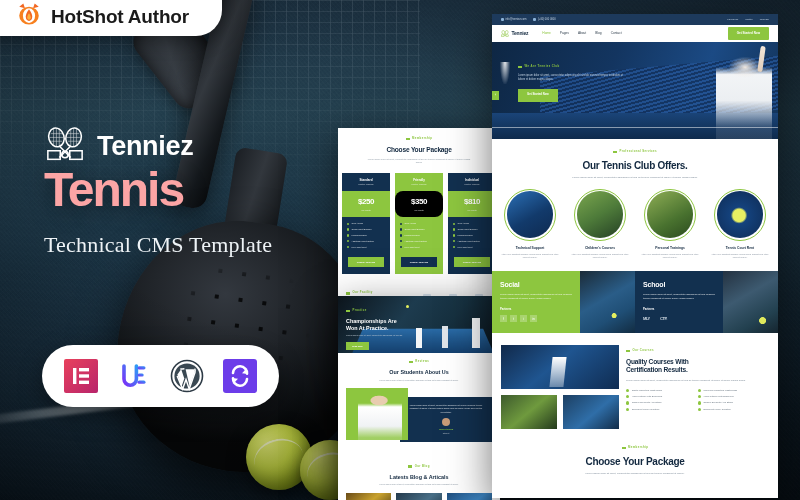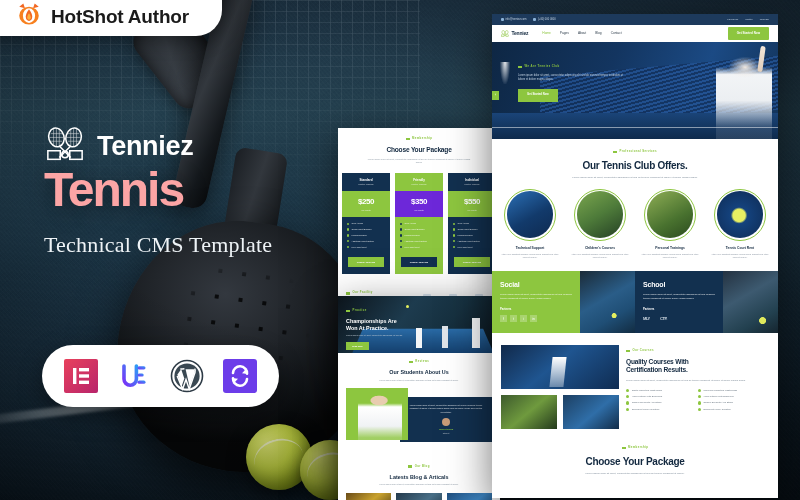--- a/index.html
+++ b/index.html
@@ -257,21 +257,21 @@
   .mm-sec { padding: 9px 4px; }
   .mm-title { font-size: 6.6px; font-weight: 700; color: #12283f; text-align: center; letter-spacing: -.2px; }
   .mm-desc { font-size: 2.2px; color: #8a96a2; text-align: center; line-height: 1.6; margin: 3px auto 0; width: 108px; }
   .mm-cards { display: flex; gap: 5px; margin-top: 8px; }
   .mm-card { flex: 1; background: #12304f; }
   .mm-card.feat { background: #8dc63f; }
   .mm-card-head { padding: 5px 4px; text-align: center; }
   .mm-card-name { font-size: 3px; font-weight: 700; color: #fff; }
   .mm-card-sub { font-size: 2px; color: rgba(255,255,255,.7); margin-top: 1.5px; }
   .mm-card-price { background: #8dc63f; padding: 6px 3px; text-align: center; }
-  .mm-card.feat .mm-card-price { background: #6d28d9; }
+  .mm-card.feat .mm-card-price { background: #000000; border-radius: 8px; }
   .mm-card-amt { font-size: 8px; font-weight: 700; color: #fff; letter-spacing: -.4px; }
   .mm-card-per { font-size: 2px; color: rgba(255,255,255,.8); margin-top: 1px; }
   .mm-card-list { padding: 5px 5px 3px; }
   .mm-card-list li { list-style: none; display: flex; gap: 2.2px; align-items: center; margin-bottom: 3px; }
   .mm-card-list li b { width: 2.4px; height: 2.4px; background: #8dc63f; border-radius: 50%; flex: none; }
   .mm-card.feat .mm-card-list li b { background: #12304f; }
   .mm-card-list li span { font-size: 2.1px; color: rgba(255,255,255,.85); }
   .mm-card-btn { margin: 3px 6px 7px; background: #8dc63f; color: #fff; font-size: 2.2px;
     font-weight: 700; text-align: center; padding: 3.5px 0; }
   .mm-card.feat .mm-card-btn { background: #12304f; }
@@ -713,21 +713,21 @@
         </ul>
         <div class="mm-card-btn">Choose This Plan</div>
       </div>
 
       <div class="mm-card">
         <div class="mm-card-head">
           <div class="mm-card-name">Individual</div>
           <div class="mm-card-sub">Monthly Package</div>
         </div>
         <div class="mm-card-price">
-          <div class="mm-card-amt">$550</div>
+          <div class="mm-card-amt">$810</div>
           <div class="mm-card-per">Per Month</div>
         </div>
         <ul class="mm-card-list">
           <li>
               <b></b>
               <span>Gym Access</span>
             </li>
           <li>
               <b></b>
               <span>Tennis Court Booking</span>

